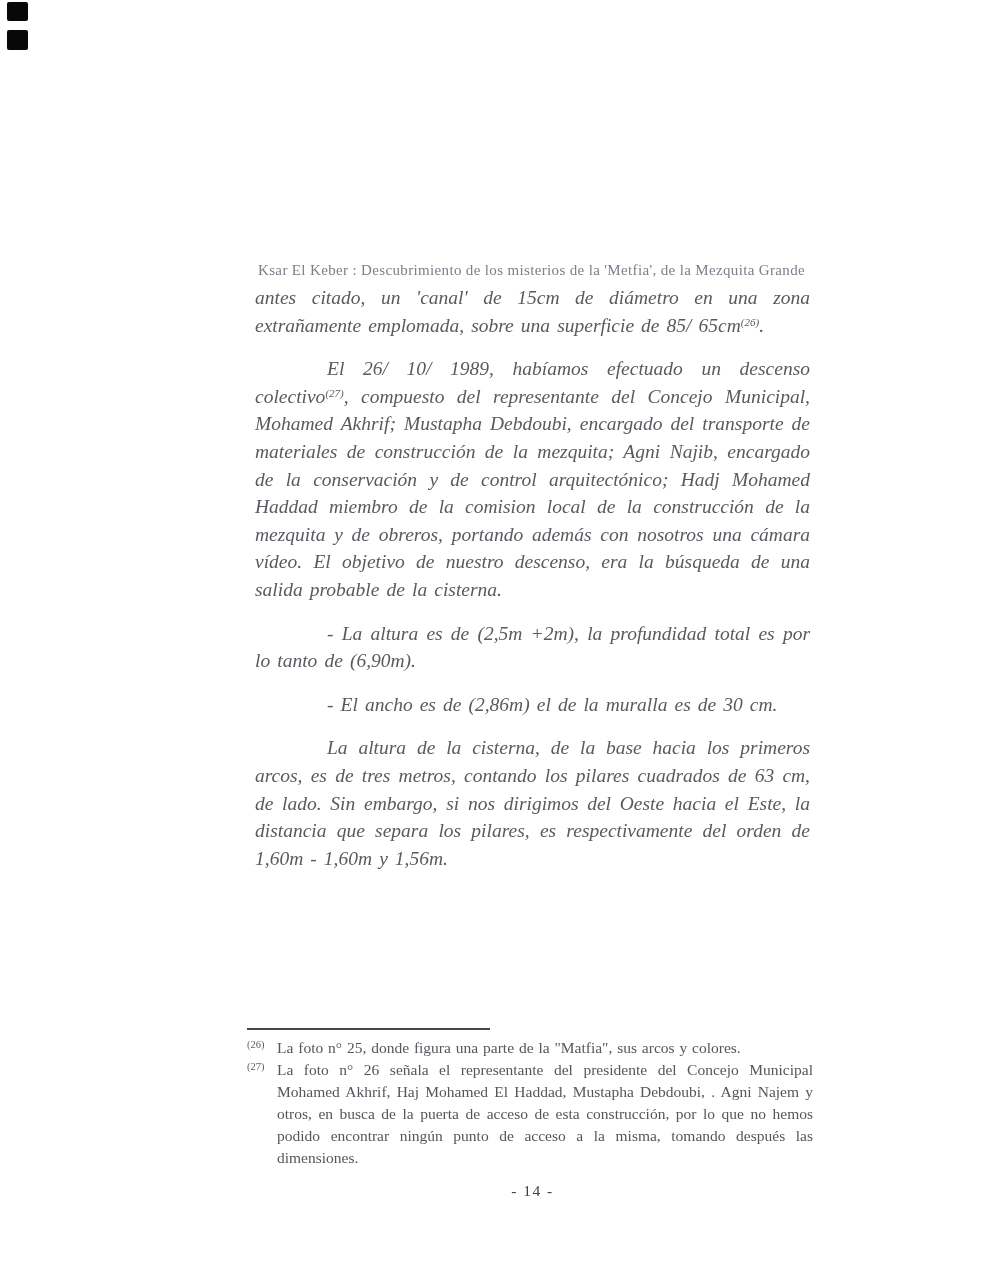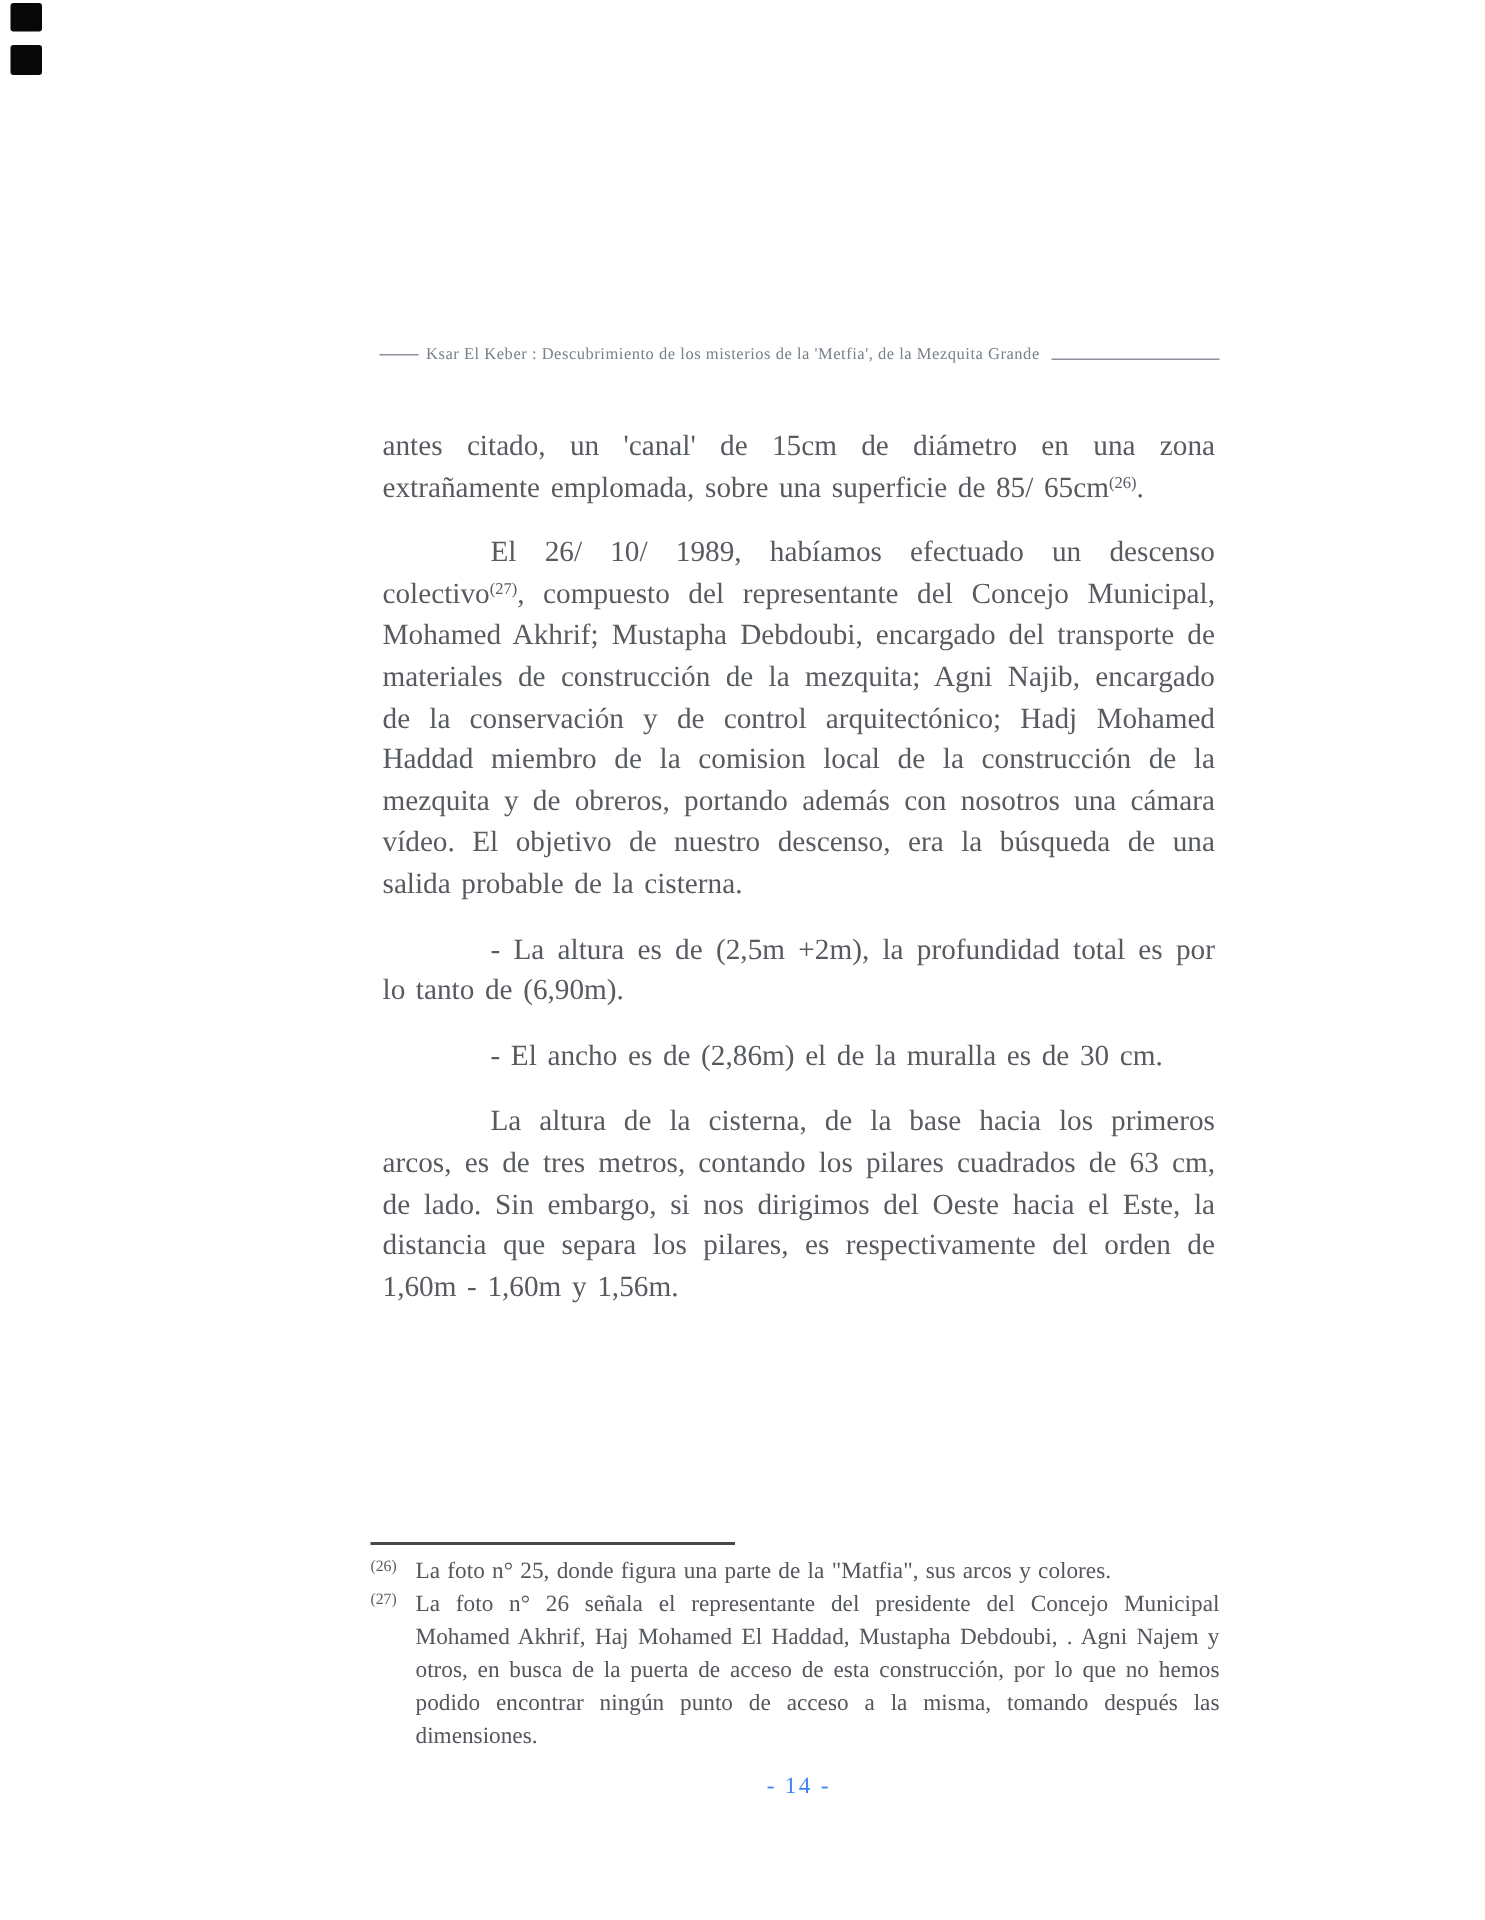--- a/index.html
+++ b/index.html
@@ -10,58 +10,57 @@
     overflow:hidden;
     font-family:"Liberation Serif", serif;
   }
   
   .scan-mark{position:absolute;background:#080808;border-radius:2px;}
   .mark1{left:7px;top:2px;width:21px;height:19px;}
   .mark2{left:7px;top:30px;width:21px;height:20px;}
 
   
   .header{
-    position:absolute;left:253px;top:230px;width:560px;
+    position:absolute;left:253px;top:262px;width:560px;
     display:flex;align-items:center;
     color:#79818b;
-    font-size:11px;letter-spacing:.35px;
+    font-size:15px;letter-spacing:.35px;
     white-space:nowrap;
-    justify-content:center;
   }
   .h-rule{border-top:1.3px solid #8a9099;height:0;}
   .h-rule.left{width:27px;margin-right:5px;}
   .h-rule.right{width:116px;margin-left:8px;margin-top:7px;}
   .h-title{flex:0 0 auto;}
 
   
   .body-text{
     position:absolute;left:255px;top:284px;width:555px;
     color:#575b60;
     font-size:19.5px;line-height:27.6px;
     text-align:justify;
     word-spacing:2.2px;
   }
-  .para{margin:0 0 16px 0;}
+  .para{margin:0 0 16px 0;font-style:italic;}
   .para.indent{text-indent:72px;}
   .para sup{font-size:11px;line-height:0;letter-spacing:0;vertical-align:6px;}
 
   
   .footnotes{
     position:absolute;left:247px;top:1028px;width:566px;
     color:#53575c;
     font-size:15.5px;line-height:22px;
   }
   .fn-rule{width:243px;border-top:2px solid #45494e;margin-bottom:7px;}
   .fn{position:relative;padding-left:30px;text-align:justify;word-spacing:1px;}
   .fn-marker{position:absolute;left:0;top:-3px;font-size:10.5px;color:#5a5e63;}
 
   
   .page-number{
     position:absolute;left:255px;top:1182px;width:555px;
-    text-align:center;color:#3b82f6;
+    text-align:center;color:#404040;
     font-size:15.5px;letter-spacing:1.5px;
   }
 </style>
 </head>
 <body>
 
 <div class="page">
 
   <div class="scan-mark mark1"></div>
   <div class="scan-mark mark2"></div>

